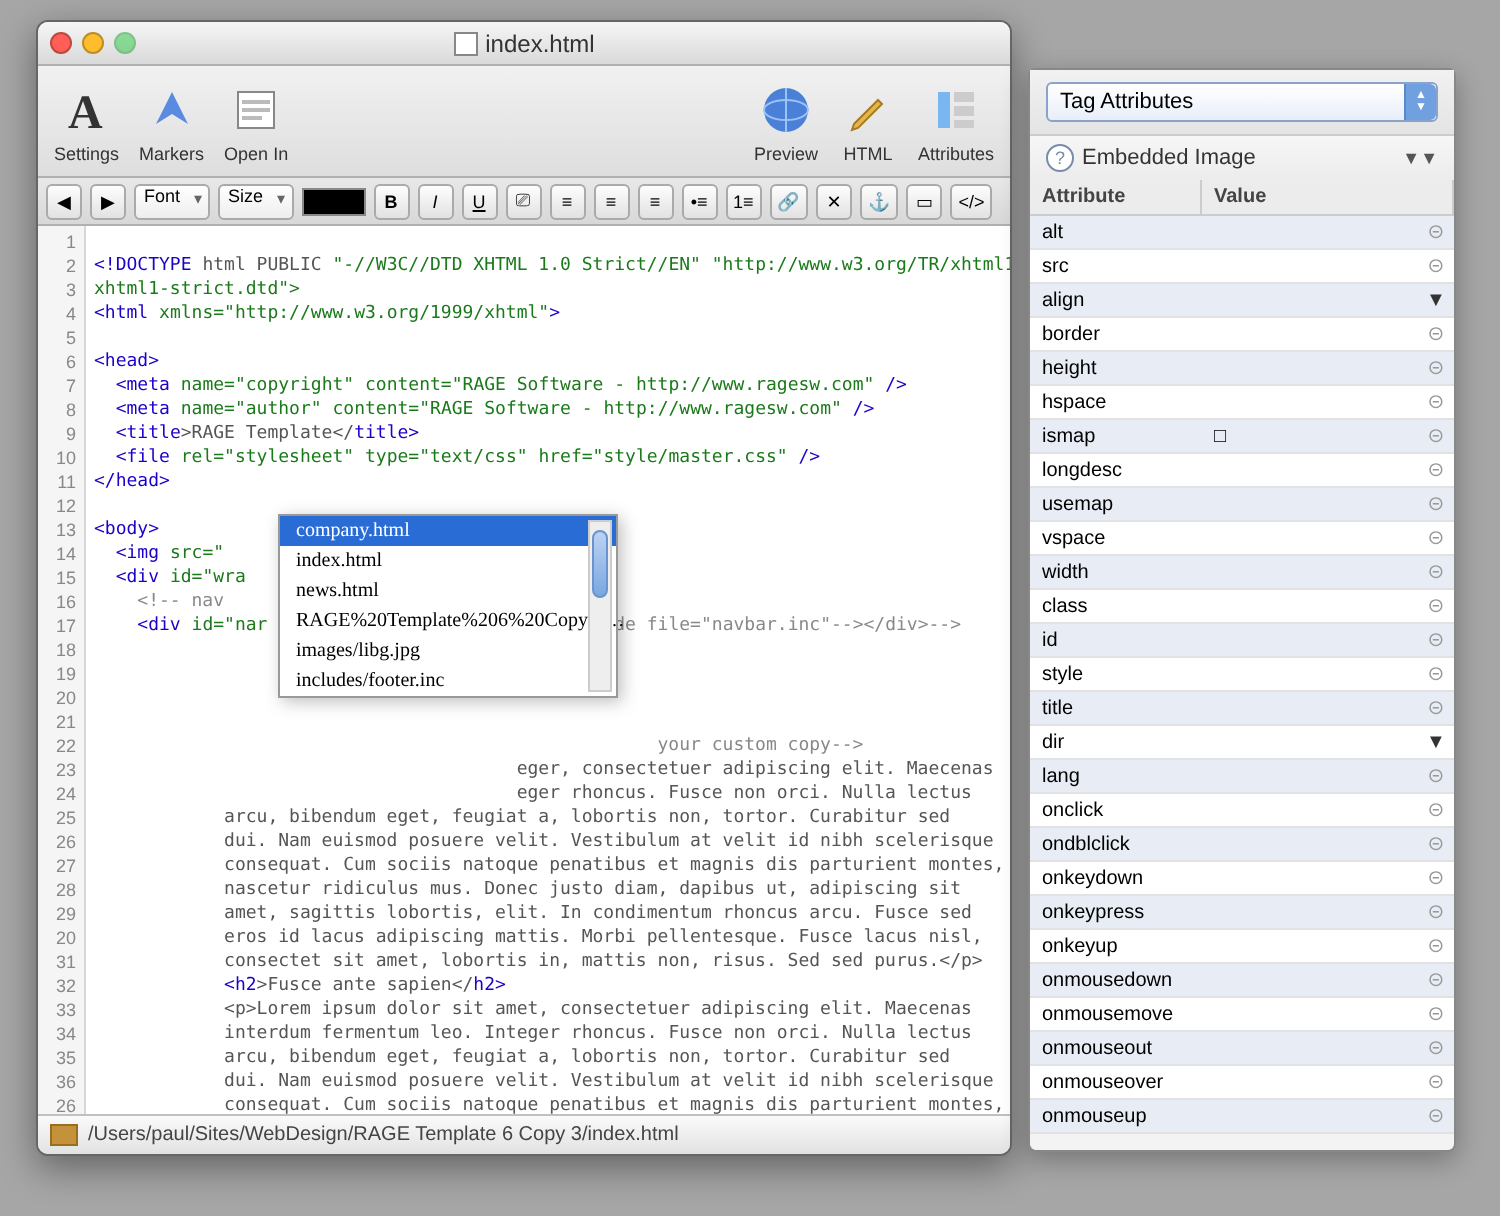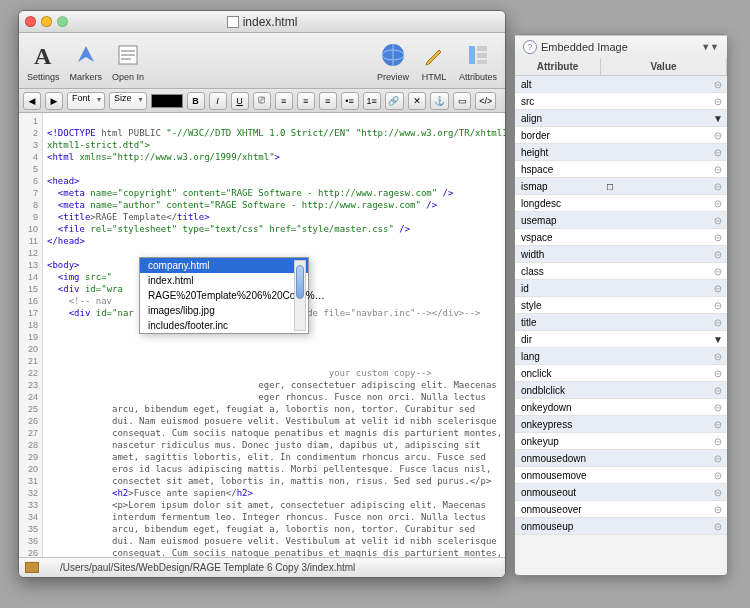--- a/index.html
+++ b/index.html
@@ -103,20 +103,21 @@
 
 
 .autocomplete{
   position:absolute;
   left:120px; top:144px;
   width:170px;
   background:#fff;
   border:1px solid #999;
   box-shadow:2px 2px 8px rgba(0,0,0,.25);
   font-size:10px;
+  font-family:Liberation Serif, serif;
 }
 .autocomplete .opt{
   padding:2px 16px 2px 8px;
   position:relative;
   cursor:pointer;
 }
 .autocomplete .opt.sel{
   background:#2a6cd6; color:#fff;
 }
 .autocomplete .scrollbar{
@@ -125,21 +126,21 @@
 }
 .autocomplete .thumb{
   position:absolute; left:1px; right:1px; top:4px; height:34px;
   background:linear-gradient(#bcd3f2,#7aa7e0); border:1px solid #6a94cf; border-radius:5px;
 }
 
 .statusbar{
   height:20px; background:linear-gradient(#fafafa,#e2e2e2);
   border-top:1px solid #c0c0c0;
   display:flex; align-items:center; padding:0 6px;
-  font-size:10px; color:#444;gap:16px;
+  font-size:10px; color:#444;
 }
 .statusbar .folder{width:14px;height:11px;background:#c4923a;border:1px solid #9a6e1e;margin-right:5px;}
 
 
 .inspector{
   position:absolute; left:514px; top:34px;
   width:214px; height:542px;
   background:#f3f3f3;
   border:1px solid #888; border-radius:4px;
   box-shadow:0 4px 14px rgba(0,0,0,.3);
@@ -171,21 +172,21 @@
   width:14px;height:14px;border-radius:50%;border:1px solid #7a8aaa;
   display:flex;align-items:center;justify-content:center;
   font-size:9px;color:#7a8aaa;background:#fff;
 }
 .disclosure{margin-left:auto;font-size:9px;color:#555}
 
 .attr-header{
   display:flex; font-size:10px; font-weight:bold; color:#444;
   background:#ececec; border-bottom:1px solid #ccc;
 }
-.attr-header .col{padding:3px 6px; border-right:1px solid #ccc;text-align:center;}
+.attr-header .col{padding:3px 6px; border-right:1px solid #ccc;}
 .attr-header .col.a{width:86px}
 .attr-header .col.b{flex:1}
 
 .attr-list{flex:1; overflow:auto;}
 .attr-row{
   display:flex;align-items:center;
   font-size:10px;
   border-bottom:1px solid #e2e2e2;
   height:17px;
 }
@@ -387,36 +388,43 @@
             
             
         
         
       
     </div>
 
     <div class="autocomplete" id="autocomplete">
       <div class="opt sel">company.html</div>
         <div class="opt">index.html</div>
+        <div class="opt">news.html</div>
         <div class="opt">RAGE%20Template%206%20Copy%…</div>
         <div class="opt">images/libg.jpg</div>
         <div class="opt">includes/footer.inc</div>
         <div class="scrollbar">
           <div class="thumb"></div>
         </div>
     </div>
   </div>
 
   <div class="statusbar">
     <div class="folder"></div>
     <span>/Users/paul/Sites/WebDesign/RAGE Template 6 Copy 3/index.html</span>
   </div>
 </div>
 
 <div class="inspector">
+  <div class="insp-top">
+    <div class="popup-sel">
+      <span>Tag Attributes</span>
+      <span class="arrows">▲<br>▼</span>
+    </div>
+  </div>
   <div class="insp-section">
     <span class="help-icon">?</span>
     <span>Embedded Image</span>
     <span class="disclosure">▼▼</span>
   </div>
   <div class="attr-header">
     <div class="col a">Attribute</div>
     <div class="col b">Value</div>
   </div>
   <div class="attr-list" id="attr-list">

